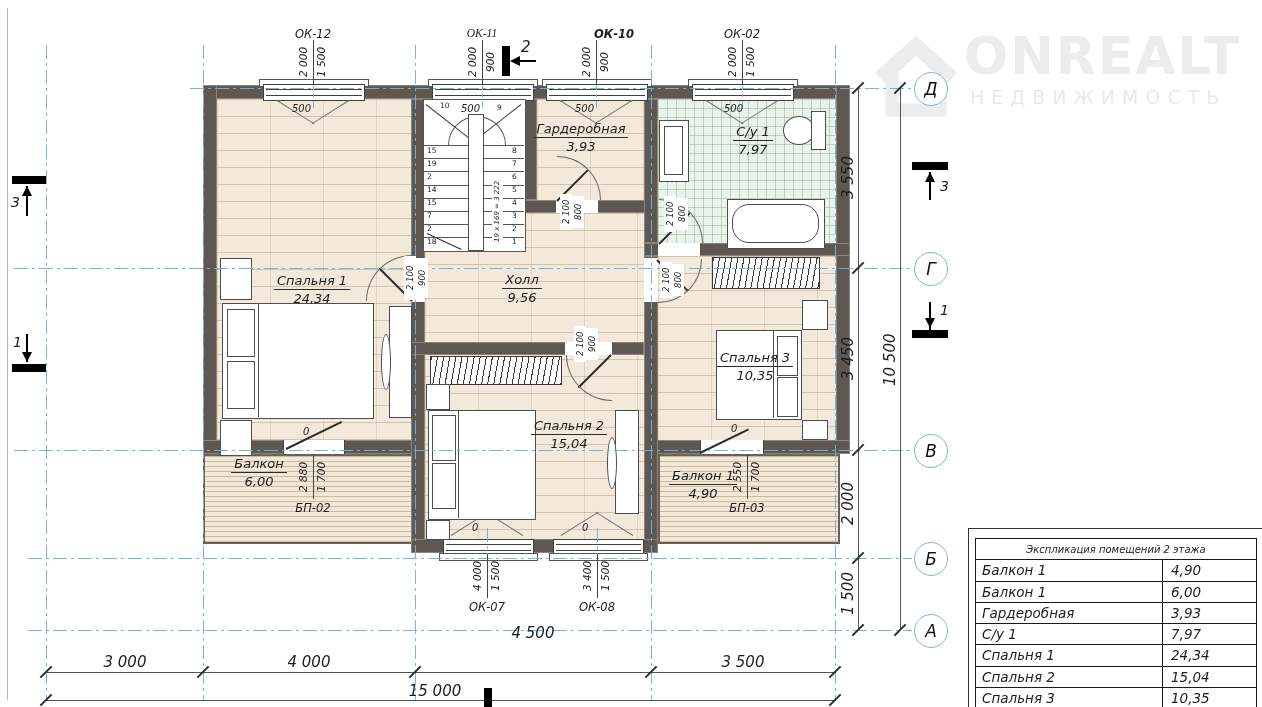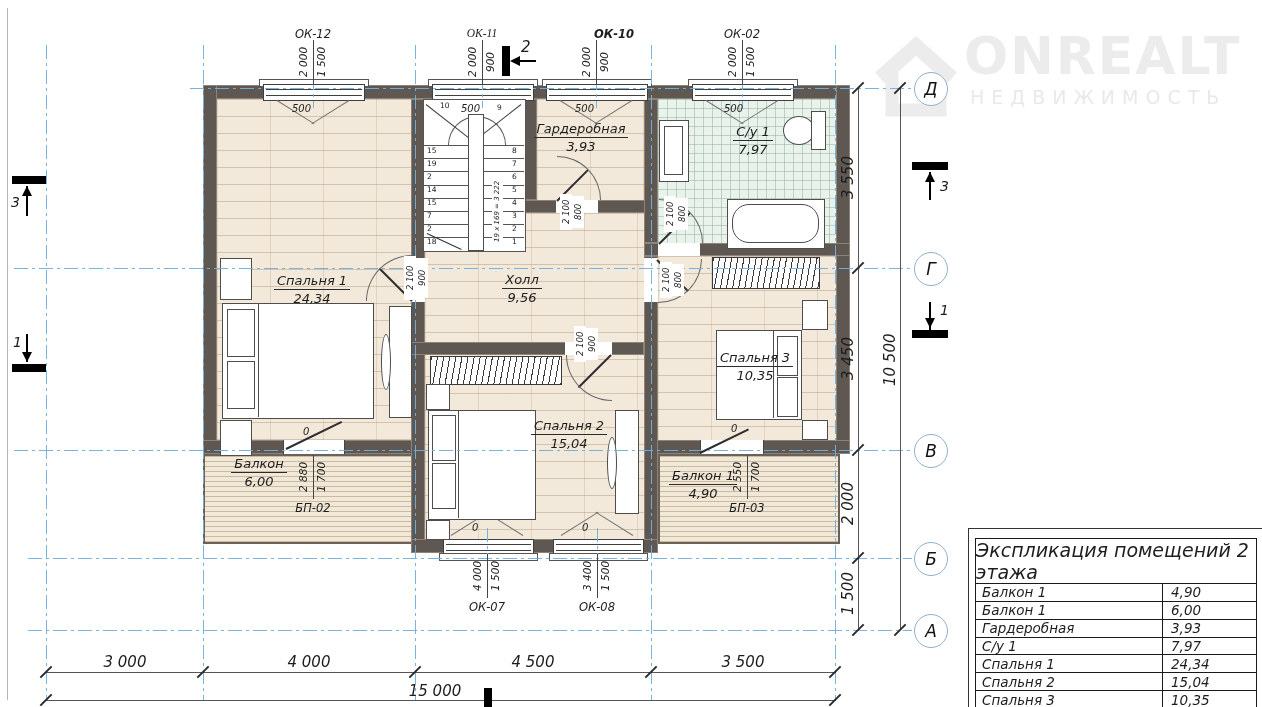--- a/index.html
+++ b/index.html
@@ -327,21 +327,21 @@
   <div class="wlabel" style="left:717px;top:501px;width:60px;">БП-03</div>
 
   <div class="dim" style="left:46px;top:672px;width:790px;height:1px;"></div>
   <div class="tick" style="left:38px;top:671px;"></div>
   <div class="tick" style="left:195px;top:671px;"></div>
   <div class="tick" style="left:407px;top:671px;"></div>
   <div class="tick" style="left:643px;top:671px;"></div>
   <div class="tick" style="left:827px;top:671px;"></div>
   <div class="dimtxt" style="left:75px;top:653px;width:100px;">3 000</div>
   <div class="dimtxt" style="left:259px;top:653px;width:100px;">4 000</div>
-  <div class="dimtxt" style="left:483px;top:653px;width:100px;">4 500</div>
+  <div class="dimtxt" style="left:483px;top:624px;width:100px;">4 500</div>
   <div class="dimtxt" style="left:693px;top:653px;width:100px;">3 500</div>
   <div class="dim" style="left:46px;top:700px;width:790px;height:1px;"></div>
   <div class="tick" style="left:38px;top:699px;"></div>
   <div class="tick" style="left:827px;top:699px;"></div>
   <div class="dimtxt" style="left:380px;top:682px;width:110px;">15 000</div>
 
   <div class="dim" style="left:858px;top:88px;width:1px;height:542px;"></div>
   <div class="tick" style="left:850px;top:87px;"></div>
   <div class="tick" style="left:850px;top:267px;"></div>
   <div class="tick" style="left:850px;top:449px;"></div>
@@ -393,21 +393,21 @@
   <div class="a it" style="left:940px;top:178px;font-size:14px;">3</div>
 
   <div class="bar" style="left:912px;top:330px;width:36px;height:8px;"></div>
   <div class="bar" style="left:929px;top:302px;width:2px;height:28px;"></div>
   <div class="ah" style="left:925px;top:318px;border-left:5px solid transparent;border-right:5px solid transparent;border-top:10px solid #000;"></div>
   <div class="a it" style="left:940px;top:302px;font-size:14px;">1</div>
 
   <div class="bar" style="left:484px;top:688px;width:8px;height:19px;"></div>
 
   <div class="tbl">
-    <div class="trow" style="justify-content:center;font-size:19px;">
+    <div class="trow" style="justify-content:center;font-size:10px;">
       <span>Экспликация помещений 2 этажа</span>
     </div>
     <div class="trow">
       <div class="c1">Балкон 1</div>
       <div class="c2">4,90</div>
     </div>
     <div class="trow">
       <div class="c1">Балкон 1</div>
       <div class="c2">6,00</div>
     </div>

